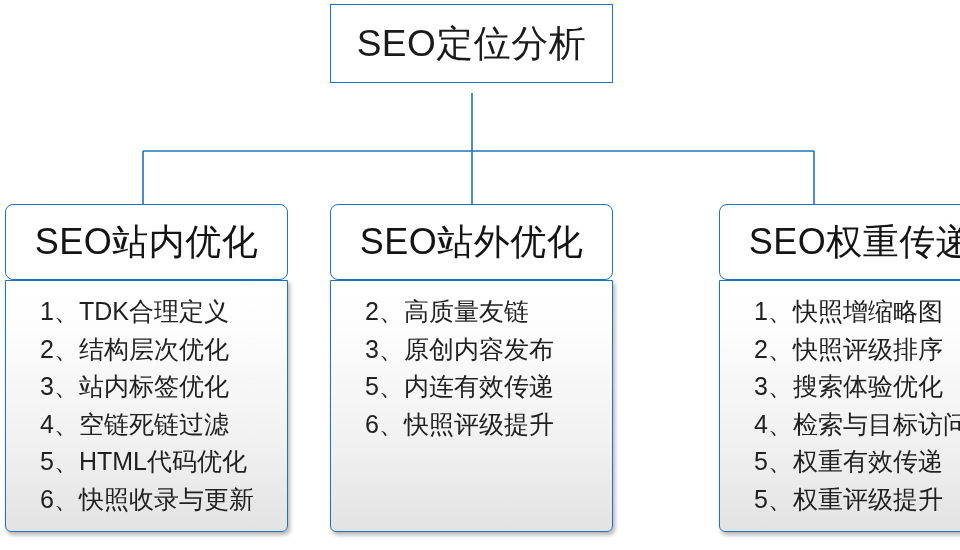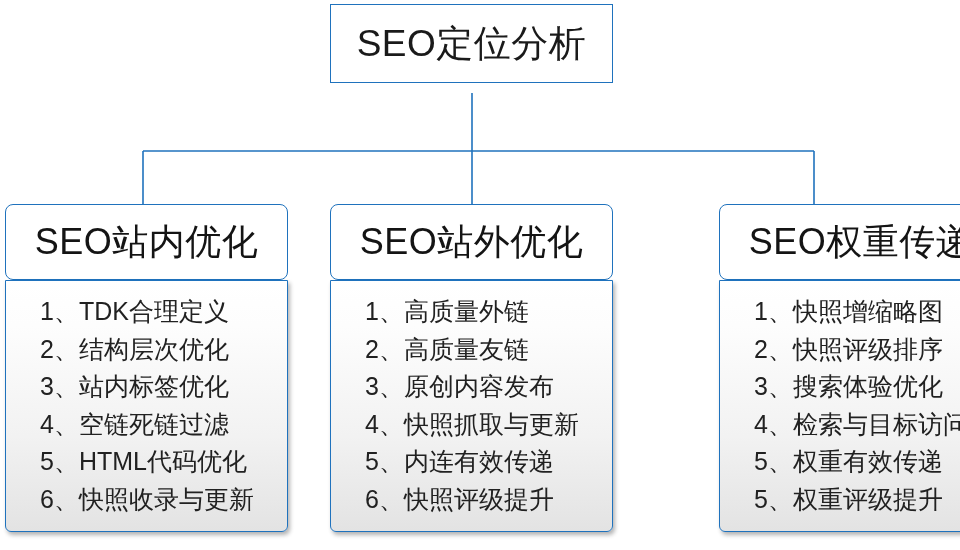--- a/index.html
+++ b/index.html
@@ -140,24 +140,22 @@
       </ul>
     </div>
   </div>
 
   <div class="column col-1">
     <div class="col-head">
       <span class="col-head-label">SEO站外优化</span>
     </div>
     <div class="col-body">
       <ul class="list">
-        <li>1、高质量外链</li>
         <li>2、高质量友链</li>
         <li>3、原创内容发布</li>
-        <li>4、快照抓取与更新</li>
         <li>5、内连有效传递</li>
         <li>6、快照评级提升</li>
       </ul>
     </div>
   </div>
 
   <div class="column col-2">
     <div class="col-head">
       <span class="col-head-label">SEO权重传递</span>
     </div>

